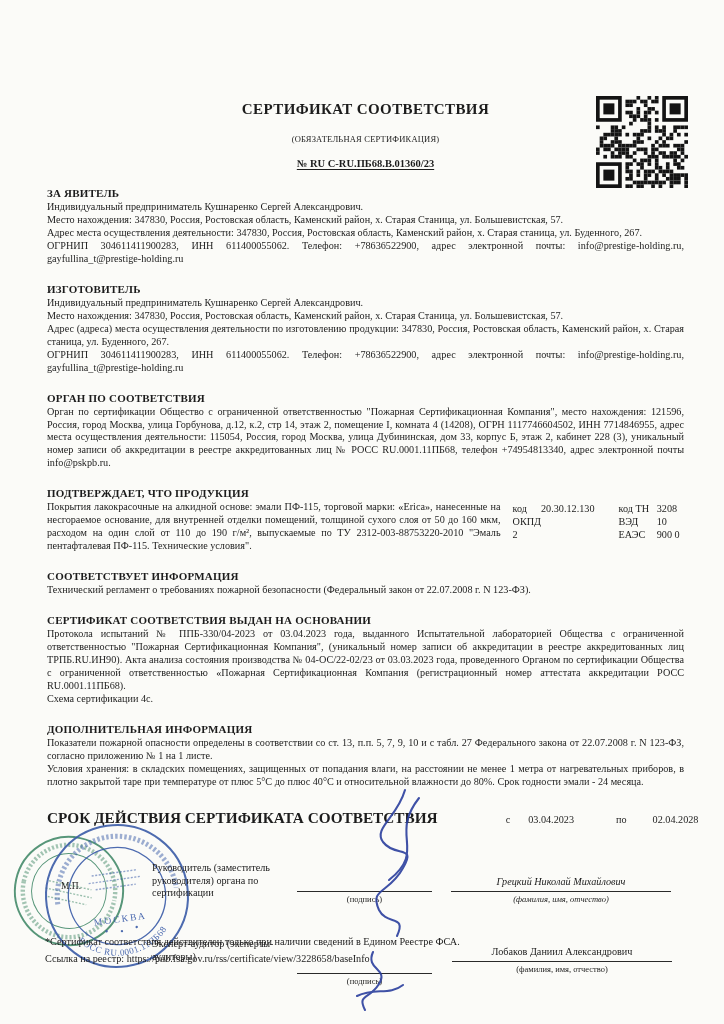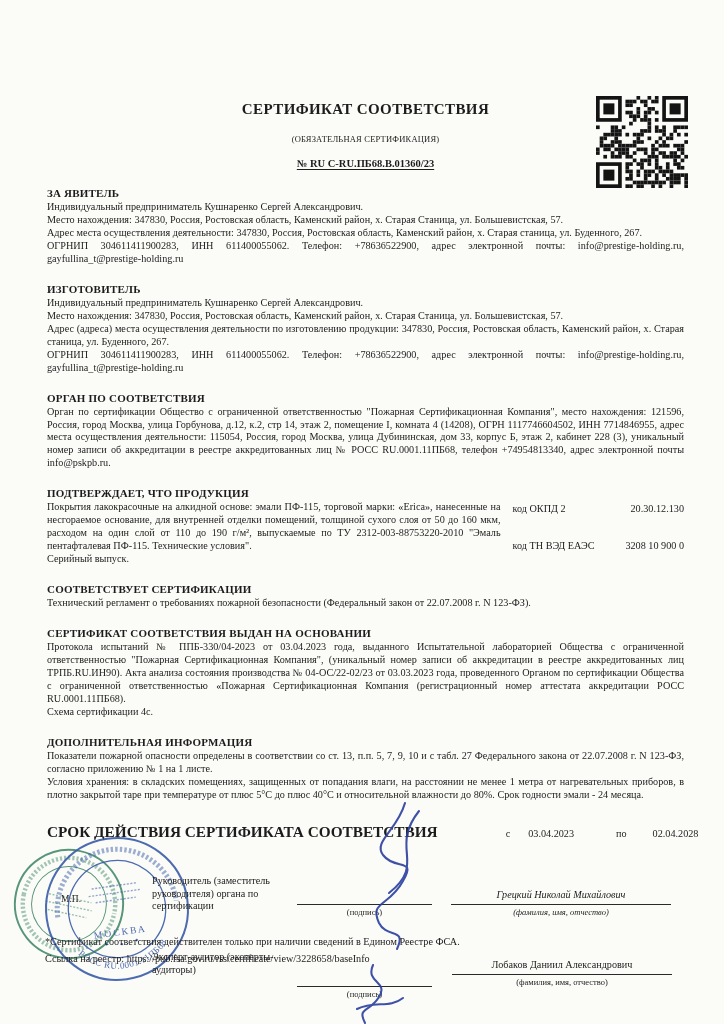--- a/index.html
+++ b/index.html
@@ -13,21 +13,21 @@
   .doc-header { text-align:center; }
   .doc-title { font-size:15px; font-weight:bold; letter-spacing:.4px; }
   .doc-subtitle { font-size:8.5px; margin-top:15px; letter-spacing:.2px; }
   .doc-number { font-size:10.5px; font-weight:bold; margin-top:12px;
                 text-decoration:underline; text-underline-offset:2px; }
   .qr { position:absolute; top:96px; right:36px; width:92px; height:92px; }
   section h2 { font-size:11px; font-weight:bold; margin-top:17px; letter-spacing:.2px; }
   p.body { text-align:justify; }
   .product-row { display:flex; gap:12px; }
   .product-text { width:455px; }
-  .codes { width:172px; margin-top:2px; display:flex; flex-direction:column; gap:24px; }
+  .codes { width:172px; margin-top:2px; display:flex; flex-direction:row; gap:24px; }
   .code-row { display:flex; justify-content:space-between; }
   .validity-row { display:flex; align-items:baseline; margin-top:20px; white-space:nowrap; }
   .validity-row h2 { margin-top:0; }
   .v-from { margin-left:68px; } .v-date1 { margin-left:18px; }
   .v-to { margin-left:42px; } .v-date2 { margin-left:26px; }
   .sig-block { position:relative; height:152px; margin-top:8px; }
   .stamp-green { position:absolute; left:-37px; top:-4px; width:118px; height:118px;
                  transform:rotate(12deg); opacity:.8; }
   .stamp-blue { position:absolute; left:-6px; top:-16px; width:152px; height:152px;
                 transform:rotate(-8deg); opacity:.9; }
@@ -322,25 +322,24 @@
         <div class="code-row">
           <span>код ОКПД 2</span>
           <span>20.30.12.130</span>
         </div>
         <div class="code-row">
           <span>код ТН ВЭД ЕАЭС</span>
           <span>3208 10 900 0</span>
         </div>
       </div>
     </div>
-    <p class="body">Серийный выпуск.</p>
-  </section>
-
-  <section>
-    <h2>СООТВЕТСТВУЕТ СЕРТИФИКАЦИИ</h2>
+  </section>
+
+  <section>
+    <h2>СООТВЕТСТВУЕТ ИНФОРМАЦИЯ</h2>
     <p class="body">Технический регламент о требованиях пожарной безопасности (Федеральный закон от 22.07.2008 г. N 123-ФЗ).</p>
   </section>
 
   <section>
     <h2>СЕРТИФИКАТ СООТВЕТСТВИЯ ВЫДАН НА ОСНОВАНИИ</h2>
     <p class="body">Протокола испытаний № ППБ-330/04-2023 от 03.04.2023 года, выданного Испытательной лабораторией Общества с ограниченной ответственностью "Пожарная Сертификационная Компания", (уникальный номер записи об аккредитации в реестре аккредитованных лиц ТРПБ.RU.ИН90). Акта анализа состояния производства № 04-ОС/22-02/23 от 03.03.2023 года, проведенного Органом по сертификации Общества с ограниченной ответственностью «Пожарная Сертификационная Компания (регистрационный номер аттестата аккредитации РОСС RU.0001.11ПБ68).</p>
     <p class="body">Схема сертификации 4с.</p>
   </section>
 
   <section>

